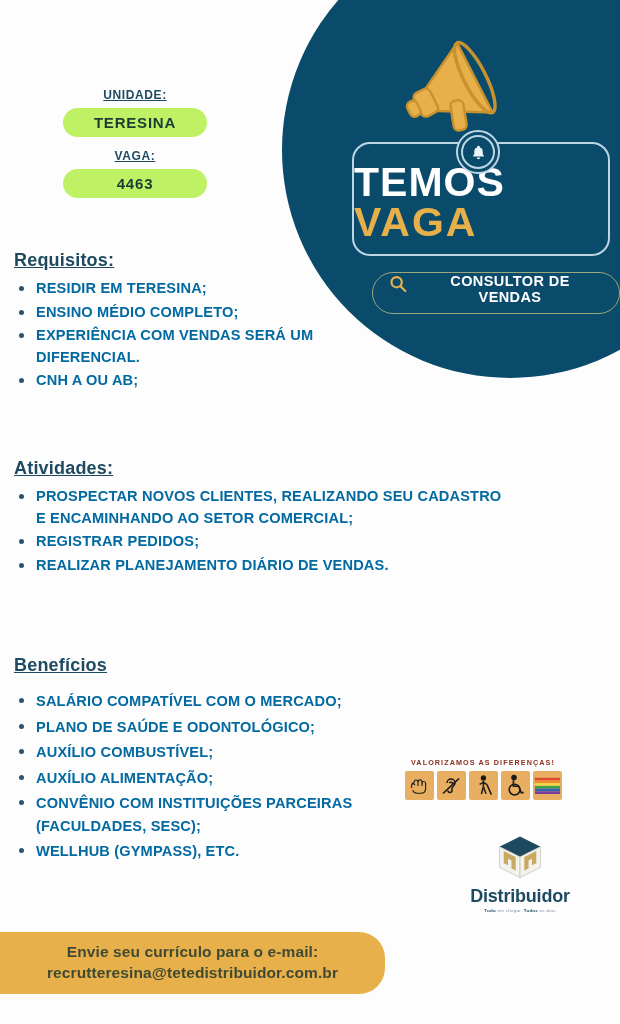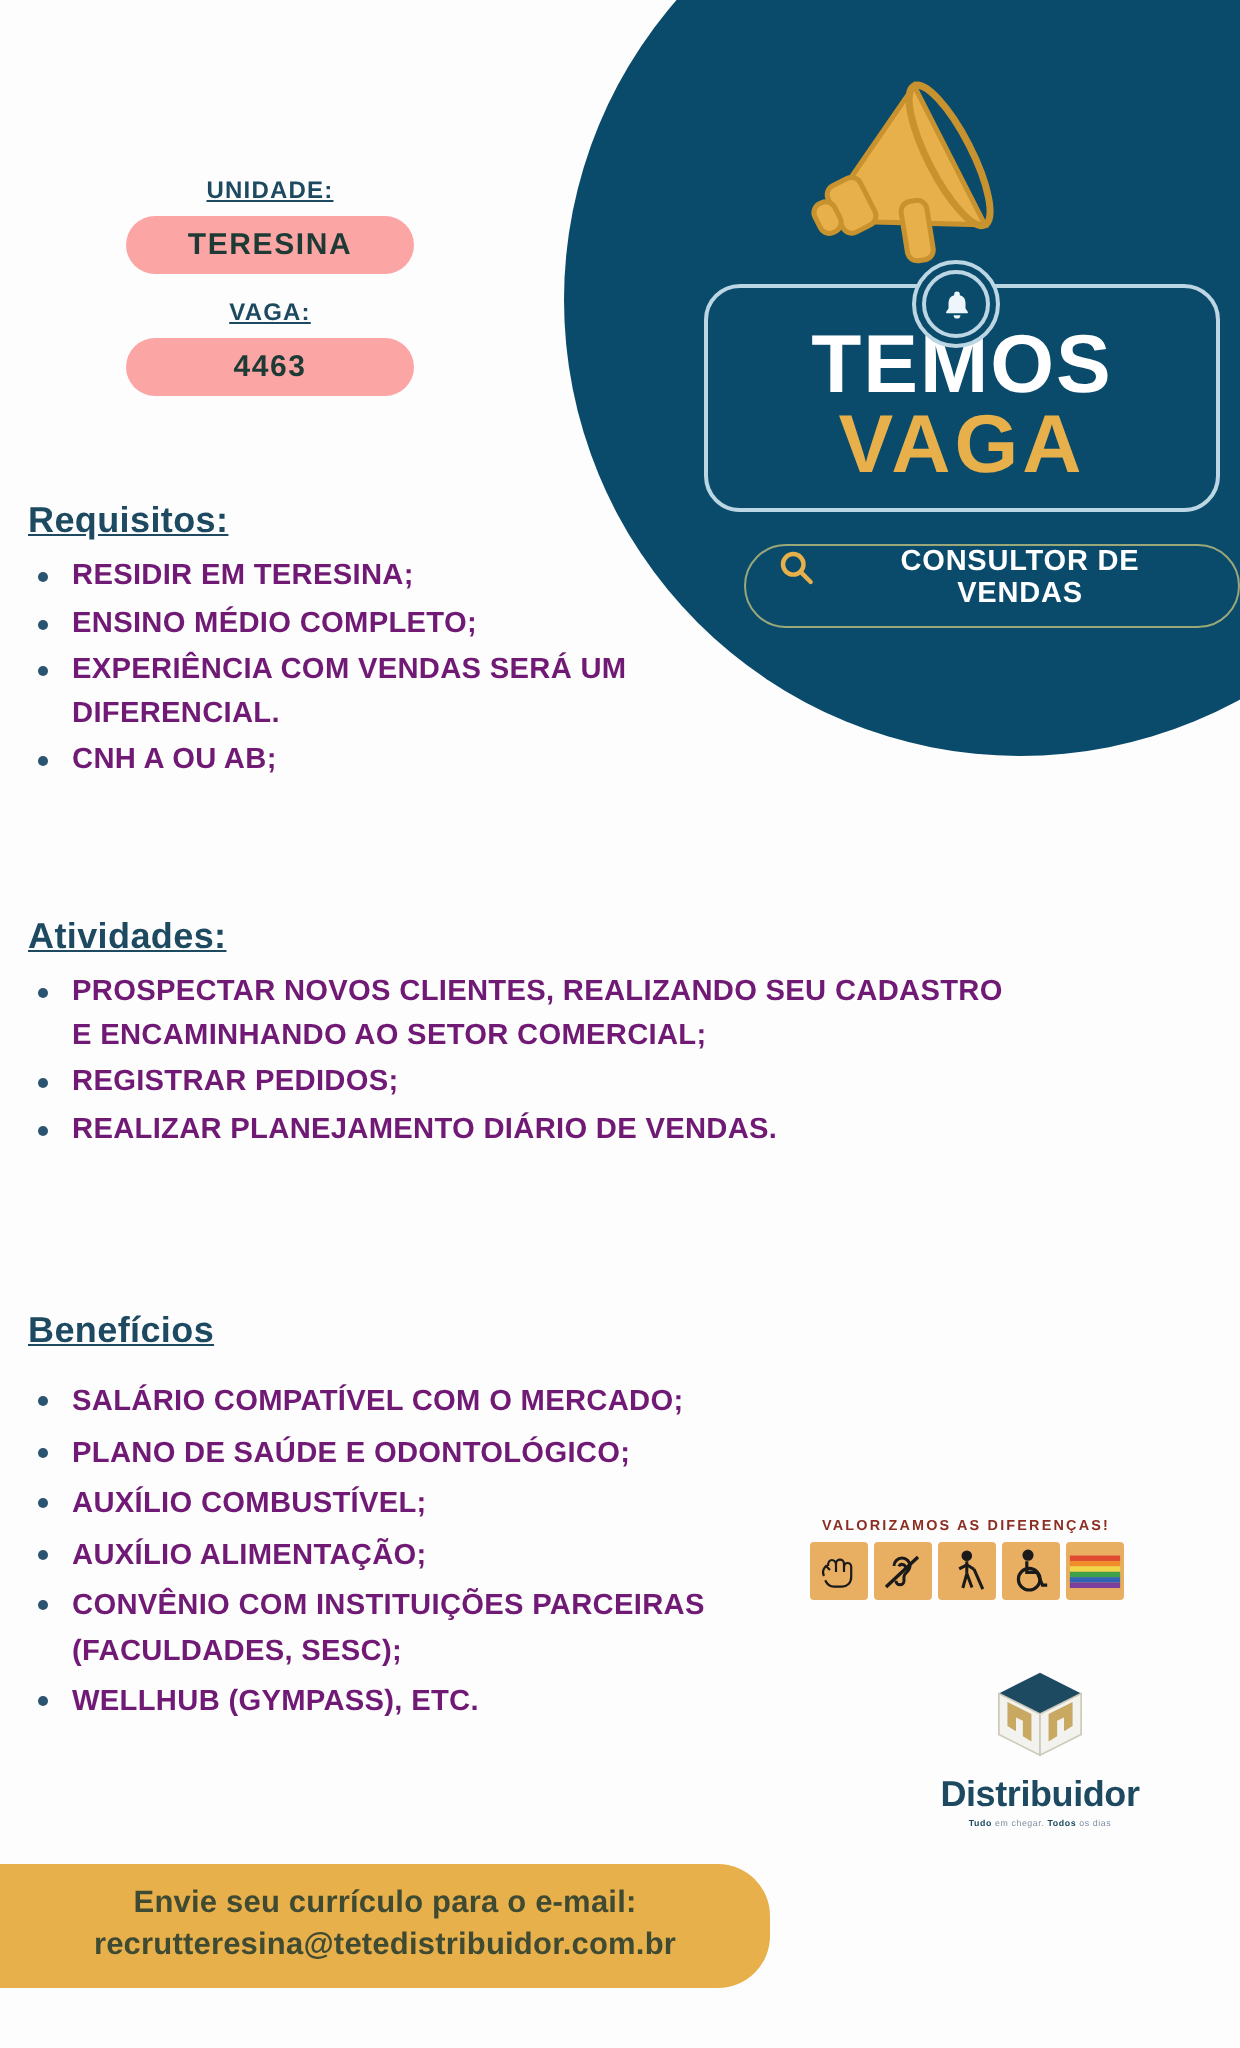--- a/index.html
+++ b/index.html
@@ -15,21 +15,21 @@
     border-radius:50%;background:#0a4b6b;
   }
 
   
   .megaphone{position:absolute;left:392px;top:34px;width:130px;height:110px;}
 
   
   .vaga-card{
     position:absolute;left:352px;top:142px;width:258px;height:114px;
     border:2px solid #bcd6e4;border-radius:18px;box-sizing:border-box;
-    display:flex;flex-direction:column;align-items:center;justify-content:center;
+    display:flex;flex-direction:column;justify-content:center;
   }
   .temos-word{
     color:#ffffff;font-size:41px;font-weight:bold;letter-spacing:1px;
     line-height:40px;margin-top:6px;
   }
   .vaga-word{
     color:#e8b04b;font-size:41px;font-weight:bold;letter-spacing:2px;
     line-height:40px;
   }
   .bell-badge{
@@ -54,35 +54,35 @@
     line-height:16px;letter-spacing:.4px;padding-right:8px;
   }
 
   
   .info-block{position:absolute;left:0;top:88px;width:270px;text-align:center;}
   .info-label{
     color:#1d4a61;font-size:12px;font-weight:bold;text-decoration:underline;
     letter-spacing:.6px;margin:0 0 6px 0;
   }
   .gold-pill{
-    display:inline-block;background:#fca5a5;border-radius:20px;
+    display:inline-block;background:#bef264;border-radius:20px;
     padding:6px 0;width:144px;color:#1d3b34;font-size:15px;font-weight:bold;
     letter-spacing:.8px;margin-bottom:12px;
   }
 
   
   .section{position:absolute;left:14px;}
   .sec-title{
     color:#1d4a61;font-size:18px;font-weight:bold;text-decoration:underline;
     letter-spacing:.2px;margin:0 0 7px 0;
   }
   ul.items{list-style:none;margin:0;padding:0;}
   ul.items li{
     position:relative;padding-left:22px;margin-bottom:2px;
-    color:#701a75;font-size:14.6px;font-weight:bold;letter-spacing:.15px;
+    color:#0369a1;font-size:14.6px;font-weight:bold;letter-spacing:.15px;
     line-height:21.5px;
   }
   ul.items li::before{
     content:"";position:absolute;left:5px;top:8px;width:5px;height:5px;
     border-radius:50%;background:#2b5470;
   }
 
   #requisitos{top:250px;width:400px;}
   #atividades{top:458px;width:490px;}
   #beneficios{top:655px;width:420px;}

